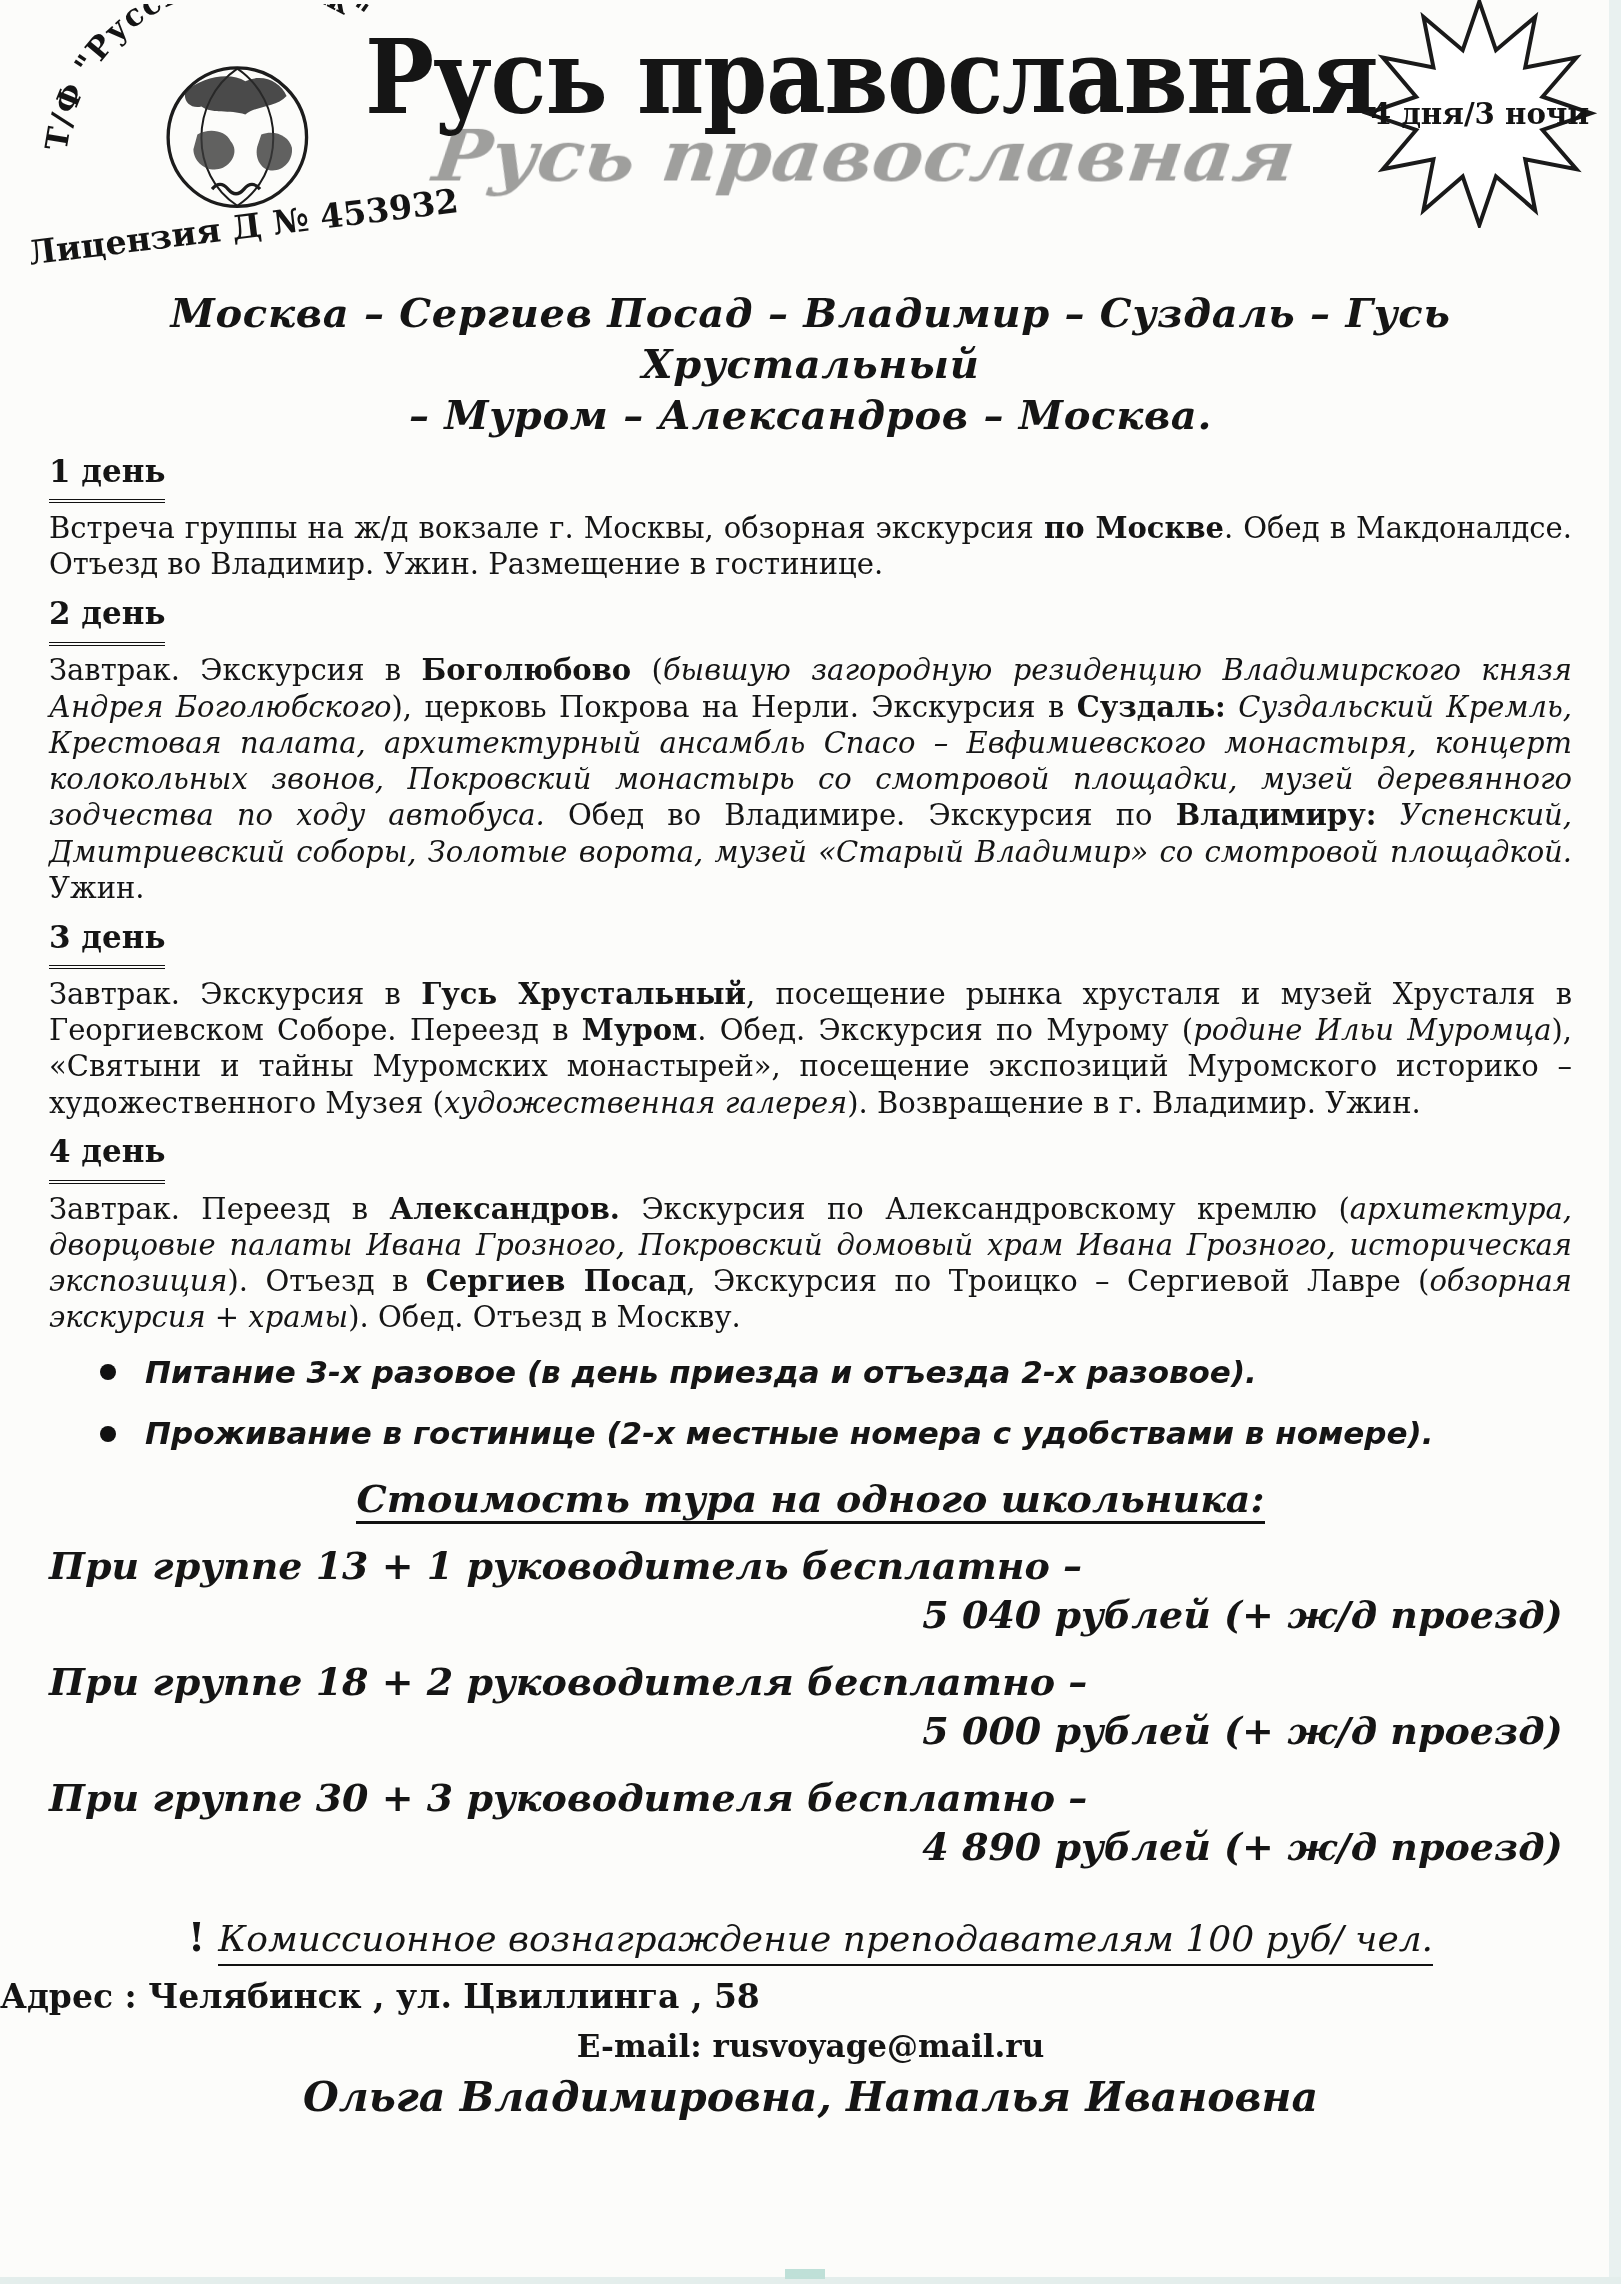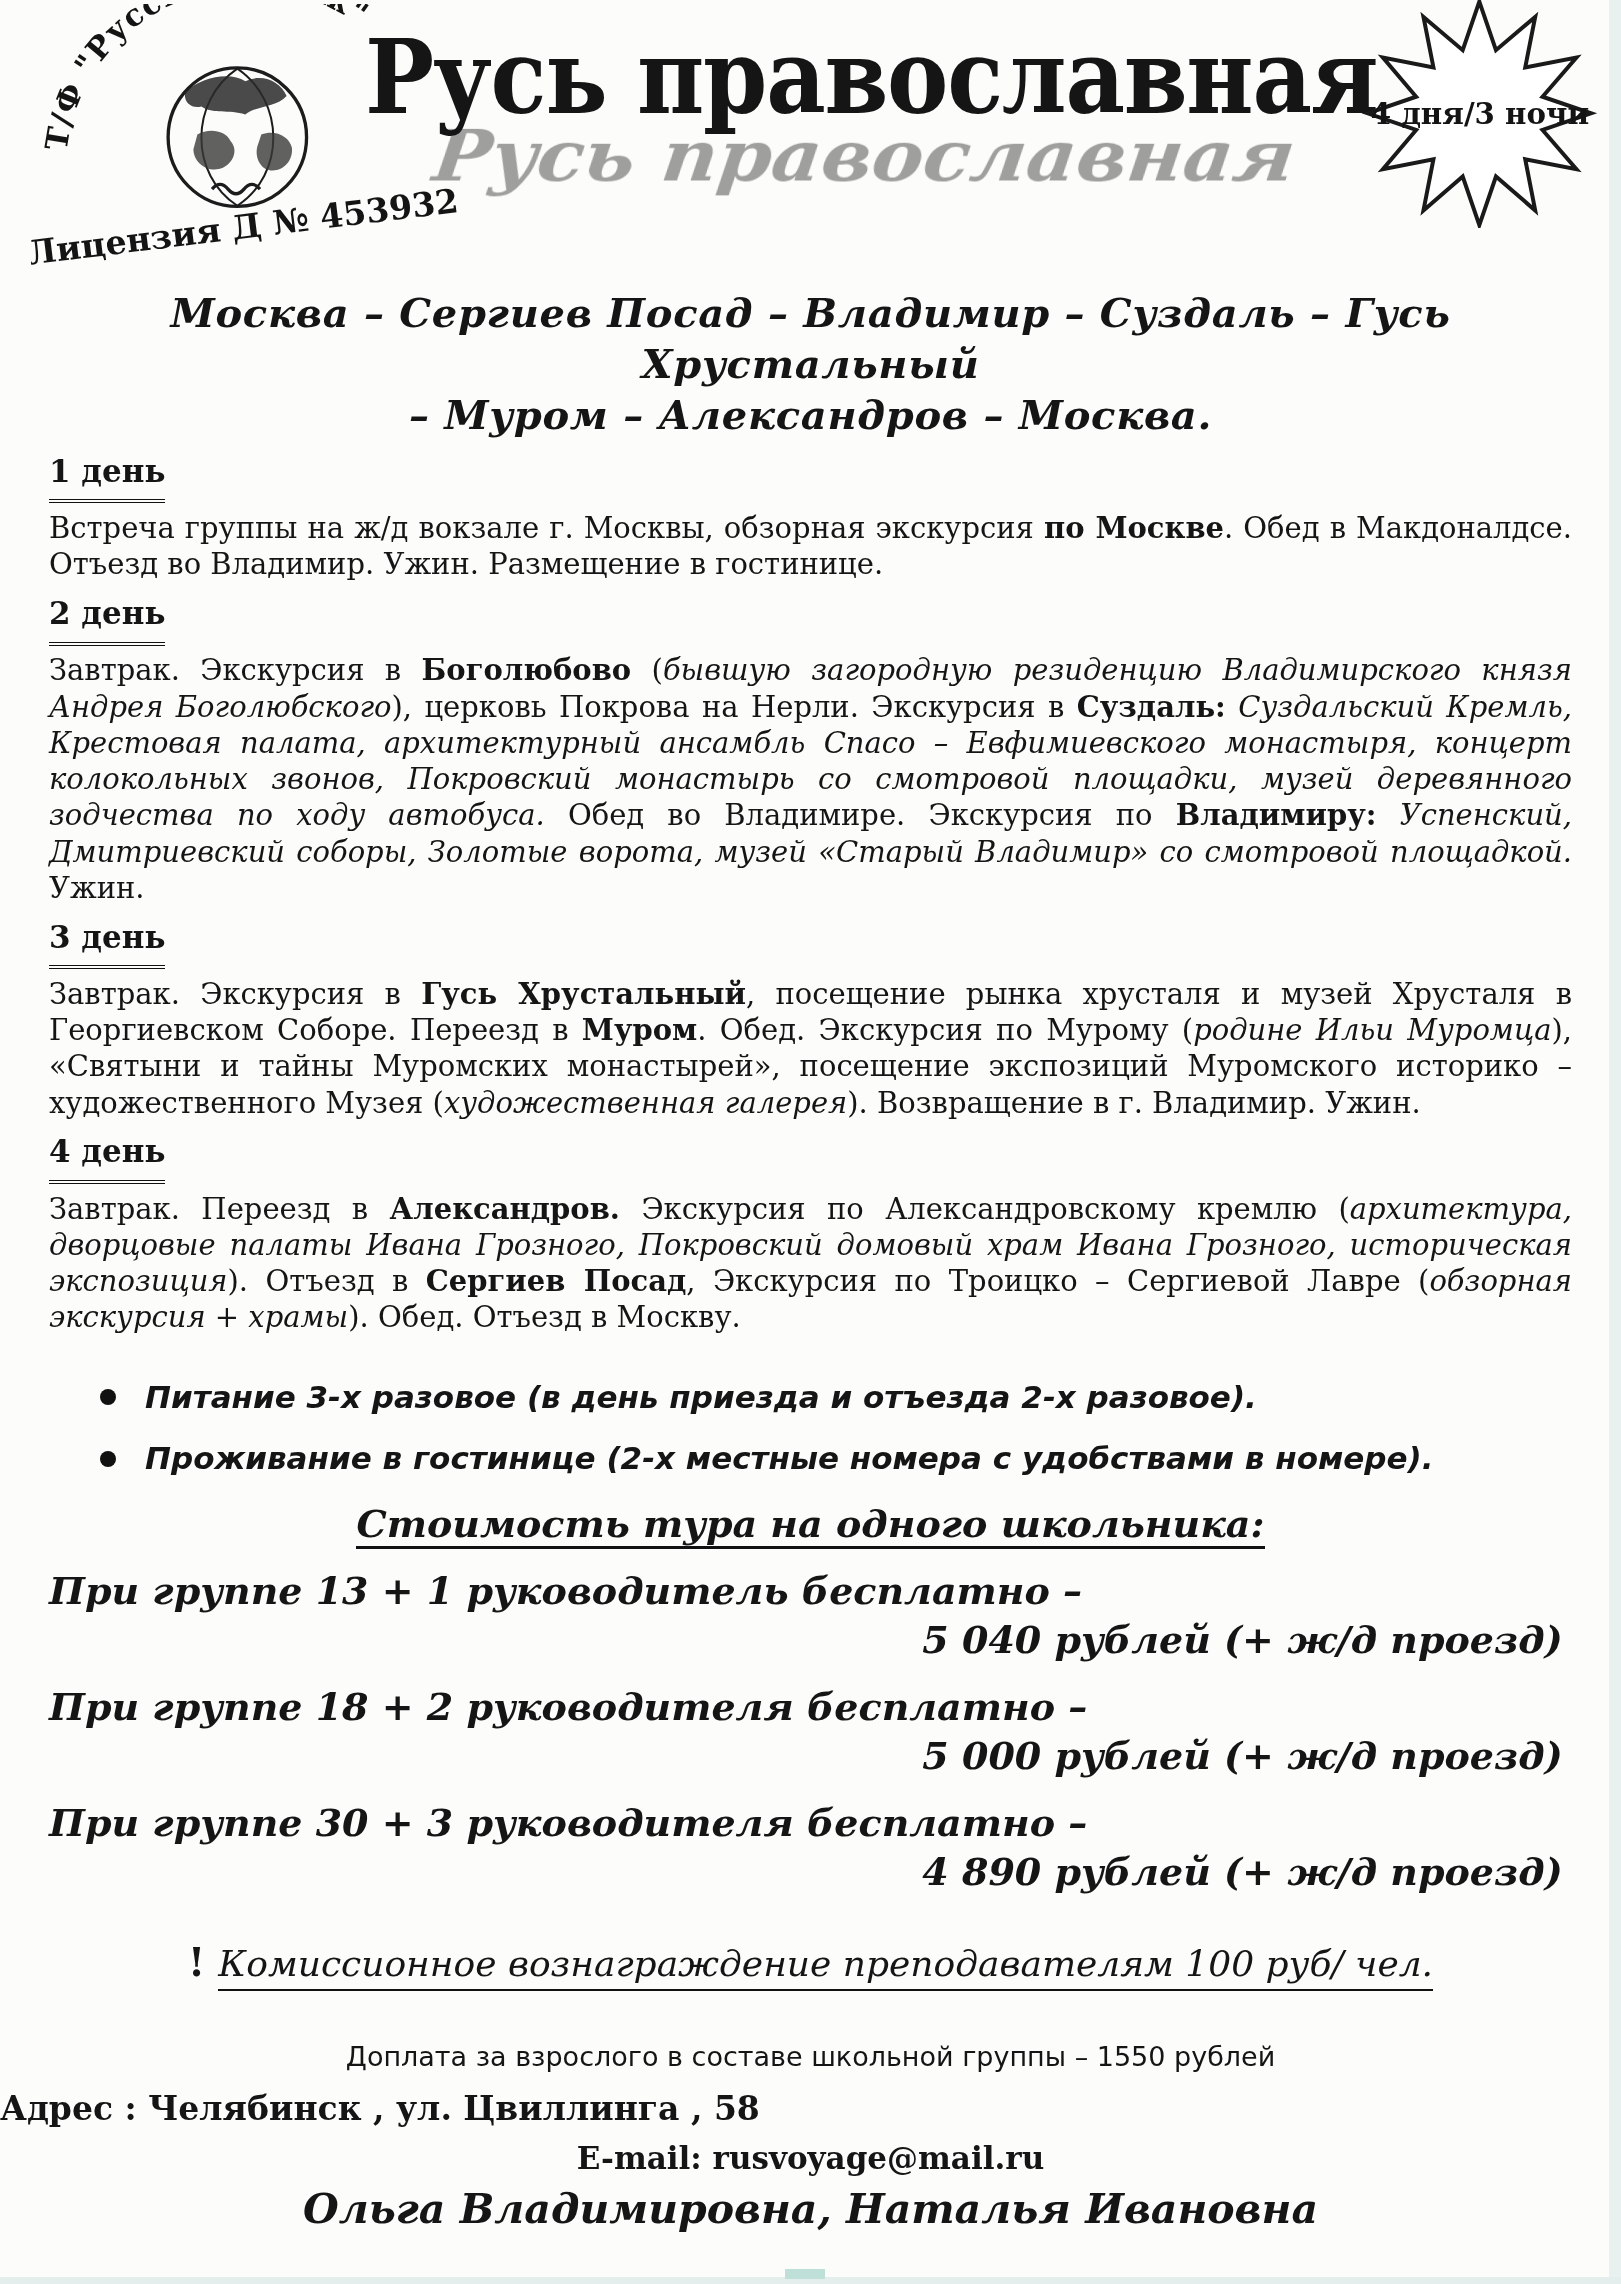--- a/index.html
+++ b/index.html
@@ -43,21 +43,21 @@
   .day{margin:14.6px 49px 0 49px;}
   .day-heading{
     display:inline-block;font-size:31px;font-weight:bold;line-height:1.05;
     border-bottom:4.7px double #111;padding-bottom:12px;margin-bottom:6.7px;
   }
   .day-text{font-size:29px;line-height:1.25;text-align:justify;}
   .seg-b{font-weight:bold;}
   .seg-i{font-style:italic;}
 
   
-  .includes{margin:43px 49px 0 100px;}
+  .includes{margin:18px 49px 0 100px;}
   .include-item{
     display:flex;align-items:center;gap:29px;
     font-family:"DejaVu Sans","Liberation Sans",sans-serif;
     font-weight:bold;font-style:italic;font-size:31px;line-height:1.2;
     margin-bottom:24px;
   }
   .bullet{width:16px;height:16px;border-radius:50%;background:#111;flex:none;}
 
   
   .pricing-heading{text-align:center;font-size:38px;font-weight:bold;font-style:italic;margin-top:5.3px;}
@@ -171,21 +171,20 @@
     <div class="tier">
       <div class="tier-group">При группе 30 + 3 руководителя бесплатно –</div>
       <div class="tier-price">4 890 рублей (+ ж/д проезд)</div>
     </div>
   </div>
 
   <div class="commission">
     <span class="mark">!</span><span class="text">Комиссионное вознаграждение преподавателям 100 руб/ чел.</span>
   </div>
 
-  <div class="surcharge">Доплата за взрослого в составе школьной группы – 1550 рублей</div>
 
   <div class="address">Адрес : Челябинск , ул. Цвиллинга , 58</div>
   <div class="email">E-mail: rusvoyage@mail.ru</div>
   <div class="managers">Ольга Владимировна, Наталья Ивановна</div>
 
   <div class="scan-edge-right"></div>
   <div class="scan-edge-bottom"></div>
   <div class="scan-mark"></div>
 </div>
 

